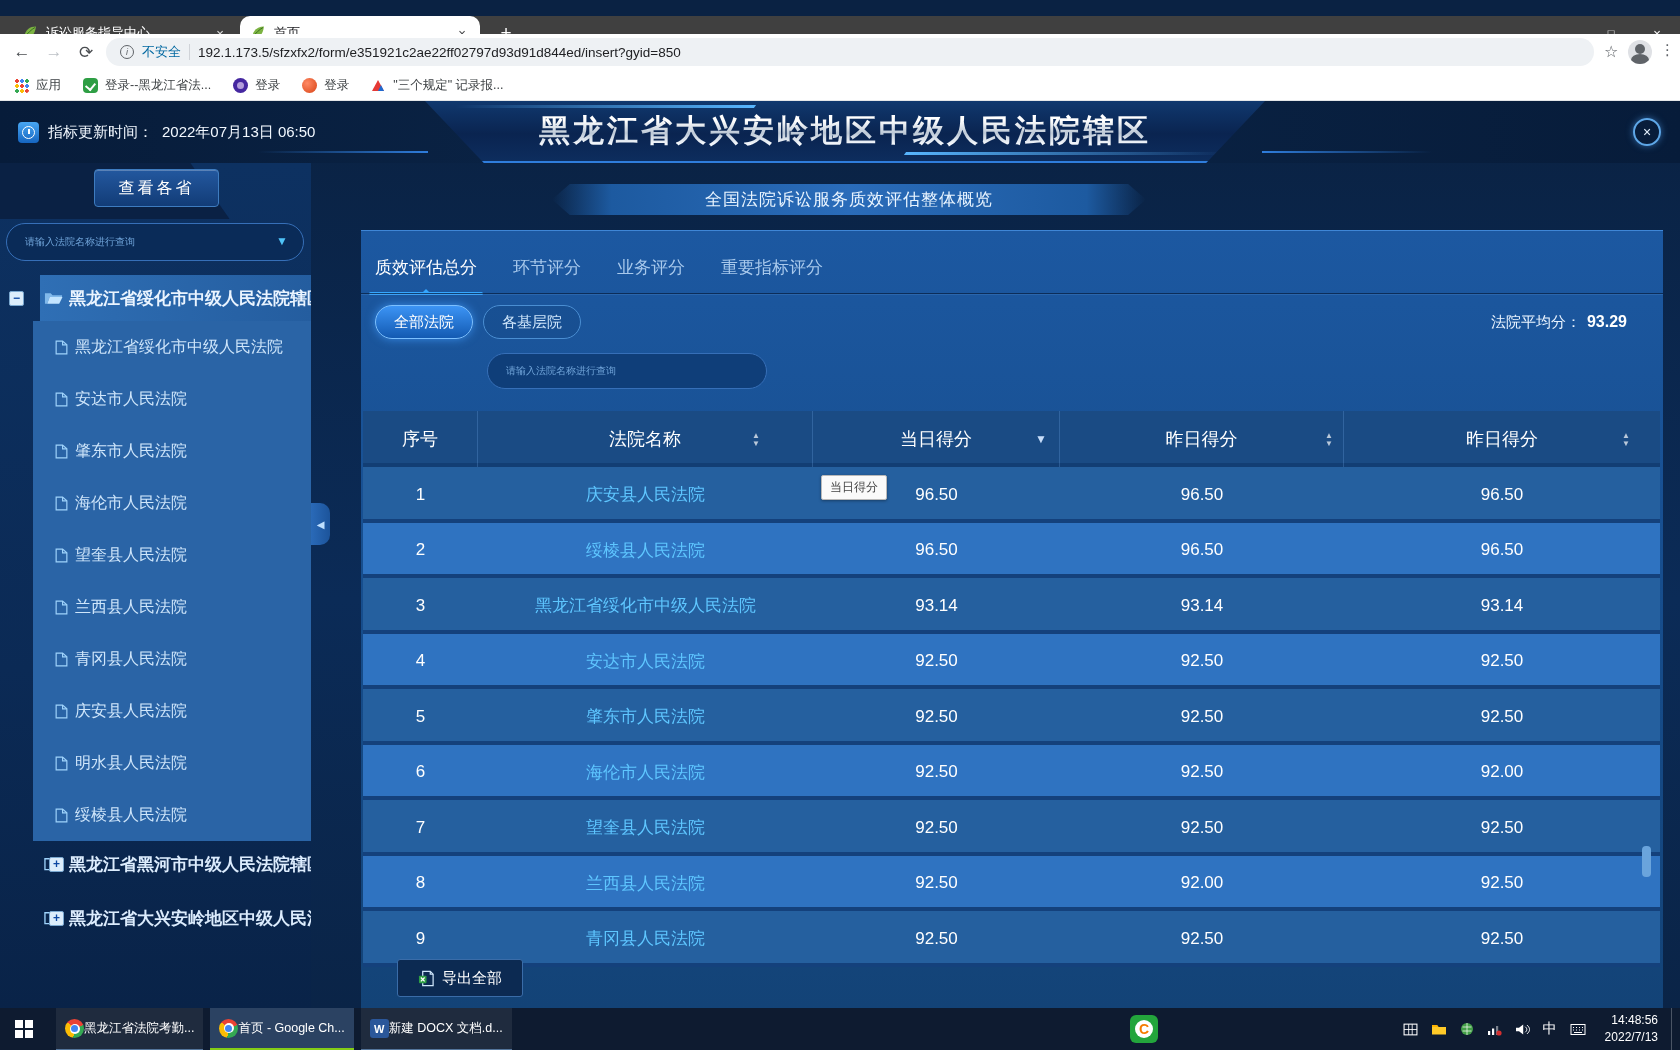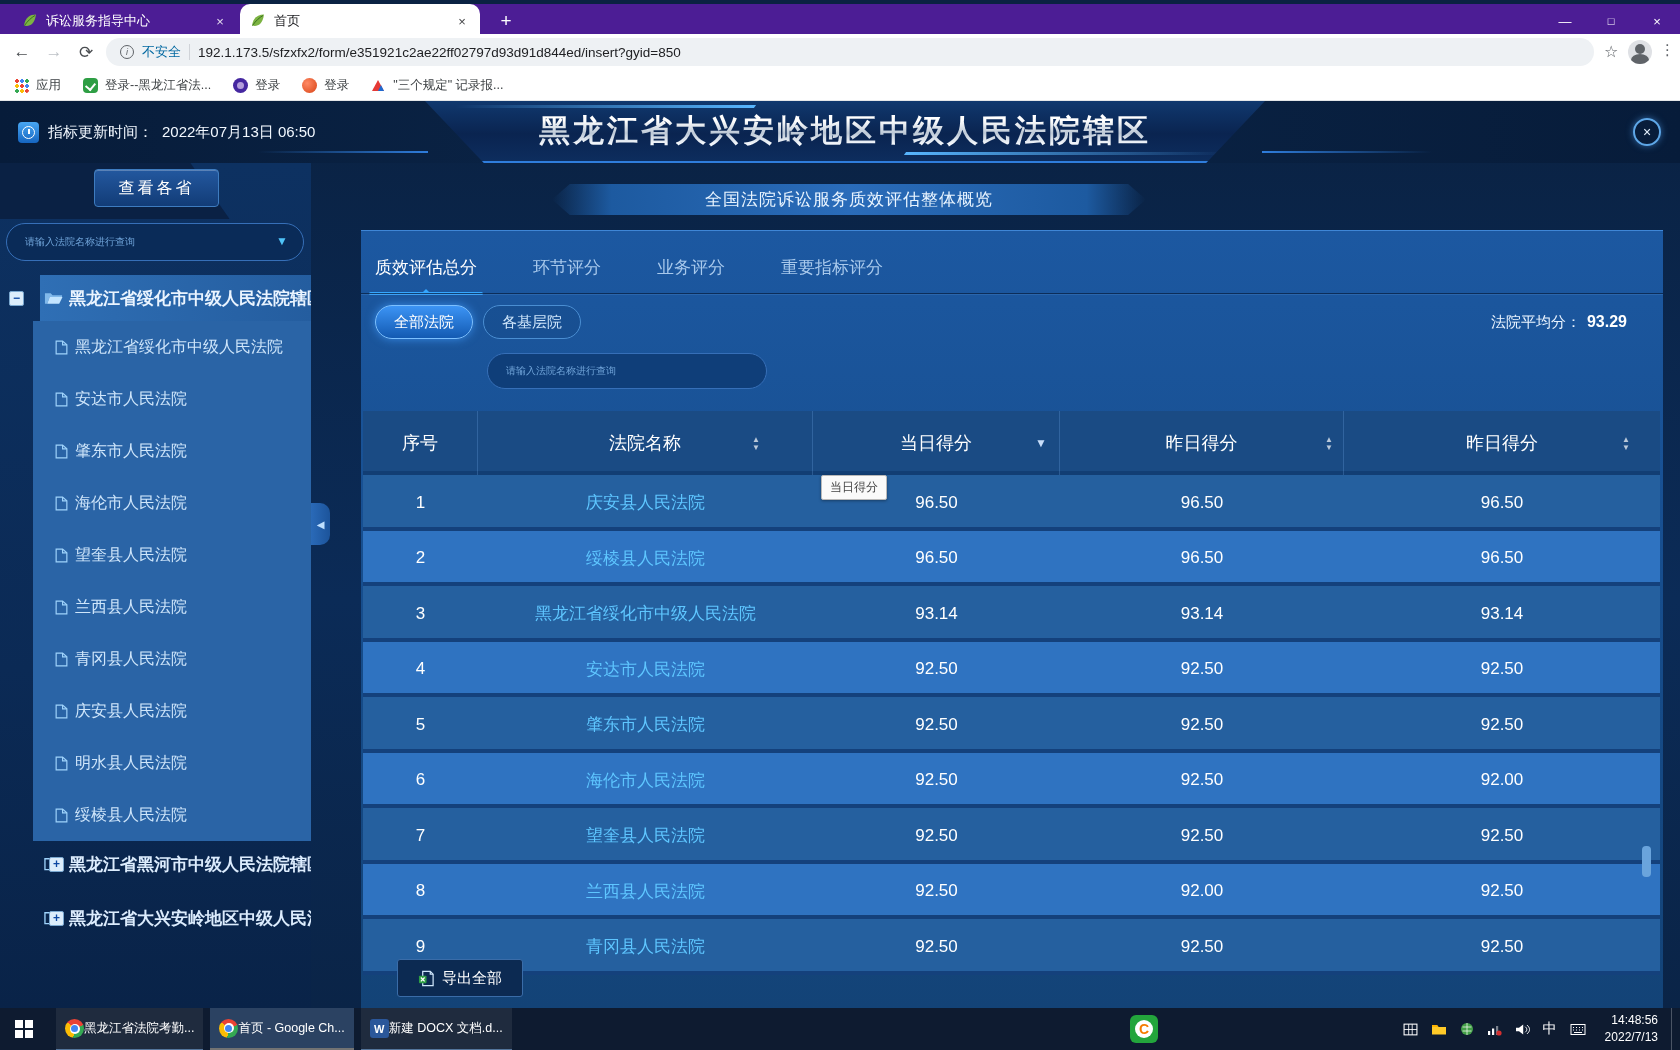--- a/index.html
+++ b/index.html
@@ -1,20 +1,20 @@
 <!DOCTYPE html>
 <html><head>
 <meta charset="utf-8">
 <style>
   * { margin:0; padding:0; box-sizing:border-box; }
   html,body { width:1680px; height:1050px; overflow:hidden; background:#0a2243;
     font-family:"Liberation Sans","DejaVu Sans",sans-serif; }
 
   
-  .tabbar { position:absolute; left:0; top:4px; width:1680px; height:34px; background:#4c1d95; }
+  .tabbar { position:absolute; left:0; top:16px; width:1680px; height:34px; background:#404040; }
   .ctab { position:absolute; top:0; height:34px; display:flex; align-items:center; gap:8px;
     padding:0 10px; color:#fff; font-size:13px; cursor:pointer; }
   .ctab:nth-child(1){ left:12px; width:226px; }
   .ctab:nth-child(2){ left:240px; width:240px; background:#fff; color:#202124; border-radius:10px 10px 0 0; }
   .ctab-title { flex:1; white-space:nowrap; overflow:hidden; text-overflow:ellipsis; }
   .ctab-close { font-size:13px; opacity:.85; width:16px; text-align:center; }
   .leaf-ico { width:16px; height:16px; flex:0 0 16px; }
   .newtab { position:absolute; left:494px; top:6px; width:24px; height:24px; color:#fff;
     font-size:19px; line-height:22px; text-align:center; cursor:pointer; }
   .wctrl { position:absolute; top:0; width:46px; height:34px; color:#fff; font-size:13px;
@@ -146,21 +146,21 @@
   
   .subtitle { position:absolute; left:552px; top:83px; width:594px; height:31px;
     background:linear-gradient(90deg,rgba(26,74,134,0) 0%,#1d5aa0 10%,#2a6cba 50%,#1d5aa0 90%,rgba(26,74,134,0) 100%);
     clip-path:polygon(0 50%,3% 0,97% 0,100% 50%,97% 100%,3% 100%);
     display:flex; align-items:center; justify-content:center; color:#e8f4ff; font-size:17px; letter-spacing:1px; }
 
   .panel { position:absolute; left:361px; top:129px; width:1302px; height:778px;
     background:linear-gradient(180deg,#1c58a1 0%,#174e8e 45%,#134377 100%);
     border-top:1px solid #3f86d6; }
 
-  .mtabs { position:absolute; left:14px; top:16px; height:40px; display:flex; gap:56px; }
+  .mtabs { position:absolute; left:14px; top:16px; height:40px; display:flex; gap:36px; }
   .mtab { position:relative; color:#a8c9ec; font-size:17px; display:flex; align-items:center; cursor:pointer; }
   .mtab.active { color:#fff; }
   .mtab.active::after { content:""; position:absolute; left:-6px; right:-6px; bottom:-8px; height:3px;
     background:#35a7ff; border-radius:2px; }
   .mtab.active::before { content:""; position:absolute; bottom:-6px; left:50%; margin-left:-4px;
     border:4px solid transparent; border-bottom-color:#35a7ff; }
   .tabs-divider { position:absolute; left:0; right:0; top:62px; border-top:1px solid rgba(8,32,66,.75);
     border-bottom:1px solid rgba(90,150,220,.25); }
 
   .pills { position:absolute; left:14px; top:74px; display:flex; gap:10px; }
@@ -173,21 +173,21 @@
   .avg { position:absolute; right:36px; top:74px; height:34px; display:flex; align-items:center; gap:6px; }
   .avg-label { color:#eaf4ff; font-size:15px; }
   .avg-value { color:#fff; font-size:16px; font-weight:bold; }
 
   .main-search { position:absolute; left:126px; top:122px; width:280px; height:36px; }
   .main-search input { border-radius:18px; background:#0f3e79; padding:0 18px; text-align:left; }
 
   
   .tbl { position:absolute; left:2px; top:180px; width:1297px; }
   .trow { display:grid; grid-template-columns:115px 335px 247px 284px 316px; align-items:center; }
-  .thead { height:64px; background:#1a4b84; box-shadow:inset 0 -4px 0 #123e74; }
+  .thead { height:56px; background:#1a4b84; box-shadow:inset 0 -4px 0 #123e74; }
   .th { position:relative; height:100%; display:flex; align-items:center; justify-content:center;
     color:#fff; font-size:18px; border-right:1px solid rgba(130,190,255,.22); cursor:pointer; }
   .th:last-child { border-right:none; }
   .th-sort { position:absolute; color:rgba(255,255,255,.7); }
   .sort-both { display:flex; flex-direction:column; line-height:7px; font-size:8px; gap:1px; }
   .sort-desc { font-size:12px; color:#c8defa; }
   .th:nth-child(2) .th-sort{ right:52px; } .th:nth-child(3) .th-sort{ right:12px; }
   .th:nth-child(4) .th-sort{ right:10px; } .th:nth-child(5) .th-sort{ right:30px; }
   .tr { height:55.5px; box-shadow:inset 0 -4px 0 #14417c; cursor:pointer; }
   .tr:nth-child(odd) { background:#25609f; }
@@ -210,21 +210,21 @@
   
   .taskbar { position:absolute; left:0; top:1008px; width:1680px; height:42px; background:#0e1b30; }
   .startbtn { position:absolute; left:0; top:0; width:48px; height:42px; display:flex; align-items:center;
     justify-content:center; cursor:pointer; }
   .win-logo { display:grid; grid-template-columns:8px 8px; grid-template-rows:8px 8px; gap:2px; }
   .win-logo span { background:#fff; }
   .taskstrip { position:absolute; left:56px; top:0; height:42px; display:flex; gap:7px; }
   .task { height:42px; display:flex; align-items:center; padding:0 9px;
     background:rgba(255,255,255,.07); border-bottom:1px solid rgba(127,178,232,.55);
     color:#fff; font-size:12.5px; cursor:pointer; white-space:nowrap; overflow:hidden; }
-  .task.active { background:rgba(120,170,230,.28); border-bottom:2px solid #737373;align-items:center; }
+  .task.active { background:rgba(120,170,230,.28); border-bottom:2px solid #84cc16;align-items:center; }
   .task .tlabel { overflow:hidden; text-overflow:ellipsis; max-width:118px; }
   .ico-chrome { width:19px; height:19px; border-radius:50%; position:relative; flex:0 0 19px;
     background:conic-gradient(from -50deg,#ea4335 0 33%,#34a853 33% 66%,#fbbc05 66% 100%); }
   .ico-chrome::before { content:""; position:absolute; inset:4.5px; background:#fff; border-radius:50%; }
   .ico-chrome::after { content:""; position:absolute; inset:6px; background:#4285f4; border-radius:50%; }
   .ico-word { width:19px; height:19px; border-radius:3px; background:#2b579a; color:#fff; flex:0 0 19px;
     display:flex; align-items:center; justify-content:center; }
   .ico-word::after { content:"W"; font-size:11px; font-weight:bold; }
   .rec-app { position:absolute; left:1123px; top:2px; width:42px; height:38px; display:flex;
     align-items:center; justify-content:center; cursor:pointer; }

